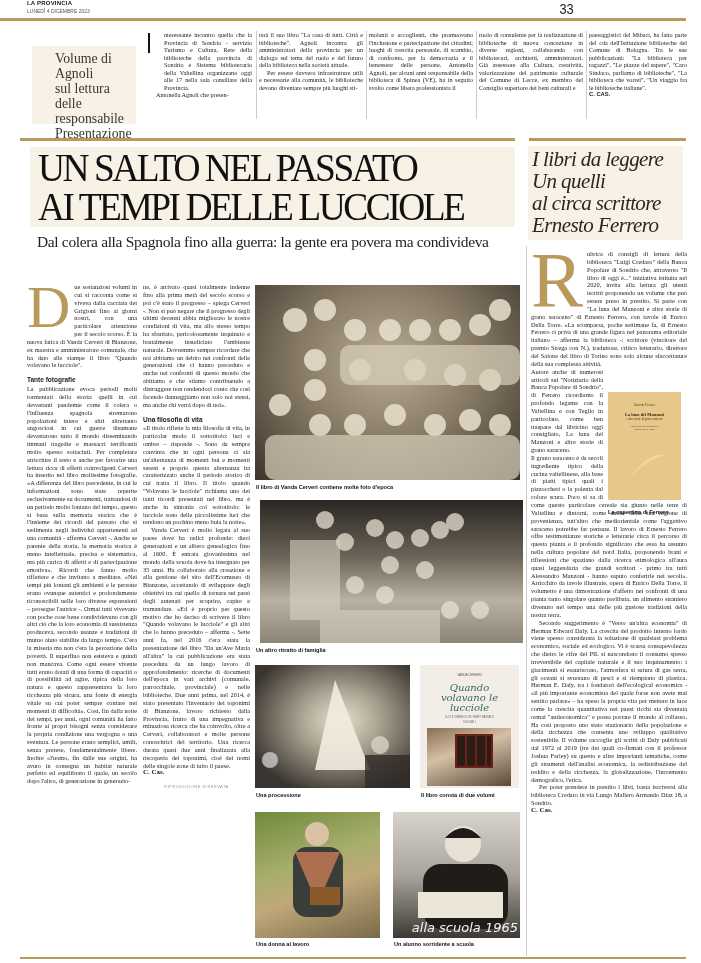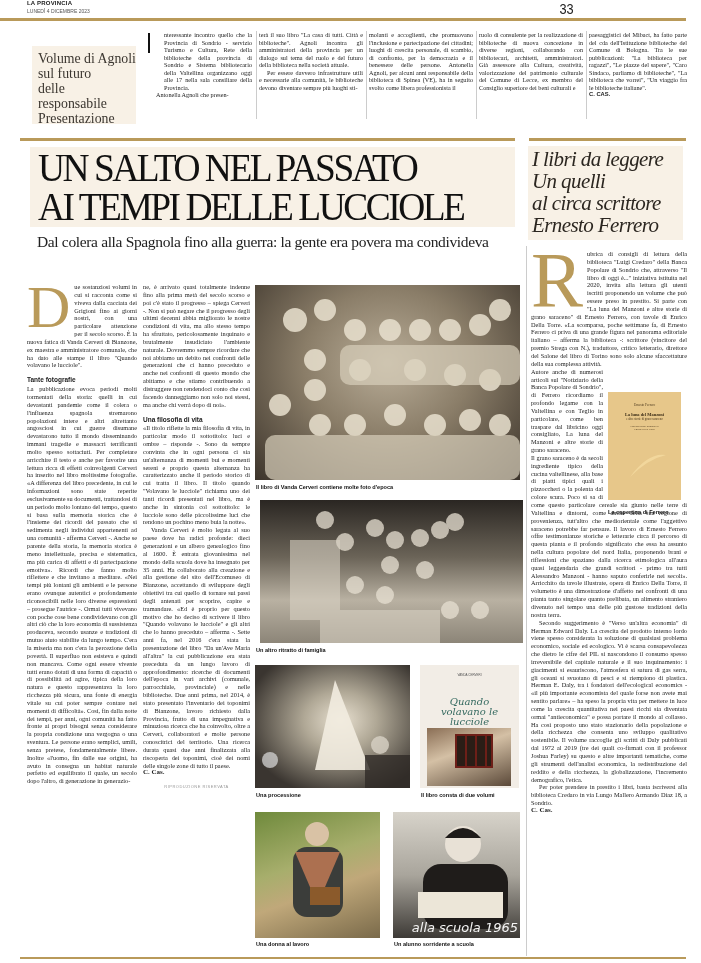--- a/index.html
+++ b/index.html
@@ -6,21 +6,21 @@
   html, body { width: 701px; height: 963px; background: #fff; overflow: hidden; }
   body { position: relative; font-family: "DejaVu Serif", serif; color: #1a1a1a; }
 
   .masthead { position: absolute; left: 0; top: 0; width: 584px; height: 18px; }
   .masthead .brand { position: absolute; left: 27px; top: 0px; font-family: "Liberation Sans", sans-serif; font-weight: bold; font-size: 6px; letter-spacing: 0.2px; }
   .masthead .date { position: absolute; left: 27px; top: 8px; font-family: "Liberation Sans", sans-serif; font-size: 5px; color: #555; }
   .masthead .pagenum { position: absolute; right: 10px; top: 0px; font-family: "Liberation Sans", sans-serif; font-size: 15px; transform: scaleX(0.85); transform-origin: right; }
   .gold-rule { position: absolute; height: 3px; background: #b99a5a; }
 
   
-  .box-top { position: absolute; left: 32px; top: 46px; width: 104px; height: 78px; background: #f8f1e6; padding: 5px 0 0 6px; }
+  .box-top { position: absolute; left: 32px; top: 46px; width: 104px; height: 78px; background: #f8f1e6; padding: 5px 0 0 23px; }
   .box-top .t { font-family: "Liberation Serif", serif; font-size: 13.8px; line-height: 15px; color: #3b3630; }
   .col-top { position: absolute; top: 31px; font-family: "Liberation Serif", serif; font-size: 6.2px; line-height: 7.5px; text-align: justify; color: #222; }
   .col-top p { text-indent: 8px; }
   .col-top p.first { text-indent: 0; }
   .vbar { position: absolute; width: 2px; background: #111; }
   .vsep { position: absolute; width: 1px; background: #ccc; }
   .sig { font-family: "Liberation Sans", sans-serif; font-weight: bold; font-size: 5.8px; }
 
   
   .headline-box { position: absolute; left: 30px; top: 147px; width: 485px; height: 80px; background: #f8f1e6; }
@@ -55,21 +55,21 @@
 
 <div class="masthead">
   <div class="brand">LA PROVINCIA</div>
   <div class="date">LUNEDÌ 4 DICEMBRE 2023</div>
   <div class="pagenum">33</div>
 </div>
 <div class="gold-rule" style="left:0;top:18px;width:686px;"></div>
 
 <div class="box-top">
   <div class="t">Volume di Agnoli</div>
-  <div class="t">sul futuro</div>
+  <div class="t">sul lettura</div>
   <div class="t">delle responsabile</div>
   <div class="t">Presentazione</div>
 </div>
 <div class="vbar" style="left:148px;top:33px;height:20px;"></div>
 <div class="col-top" style="left:148px;width:104px;">
   <p class="first" style="padding-left:16px;">nteressante incontro quello che la Provincia di Sondrio - servizio Turismo e Cultura, Rete della biblioteche della provincia di Sondrio e Sistema bibliotecario della Valtellina organizzano oggi alle 17 nella sala consiliare della Provincia.</p>
   <p>Antonella Agnoli che presen-</p>
 </div>
 <div class="vsep" style="left:256px;top:31px;height:88px;"></div>
 <div class="col-top" style="left:259px;width:104px;">
@@ -189,21 +189,21 @@
     <polygon points="80,15 60,105 115,105" fill="#f2ece0" opacity="0.9"></polygon>
     <circle cx="15" cy="95" r="8" fill="#ddd" opacity="0.7"></circle>
     <circle cx="125" cy="80" r="9" fill="#d8d2c6" opacity="0.8"></circle>
     <rect x="110" y="90" width="45" height="33" fill="#2f2b27" opacity="0.8"></rect>
   </svg>
 </div>
 <div class="caption" style="left:256px;top:791px;">Una processione</div>
 
 <div class="photo cover" style="left:420px;top:665px;width:99px;height:123px;">
   <div style="font-family:'Liberation Sans',sans-serif;font-size:3px;text-align:center;margin-top:8px;color:#555;">VANDA CERVERI</div>
-  <div style="font-family:'DejaVu Serif',serif;font-style:italic;font-size:10px;line-height:10px;text-align:center;color:#356a60;margin-top:20px;padding:0 6px;">Quando volavano le lucciole</div>
+  <div style="font-family:'DejaVu Serif',serif;font-style:italic;font-size:10px;line-height:10px;text-align:center;color:#356a60;margin-top:6px;padding:0 6px;">Quando volavano le lucciole</div>
   <div style="font-family:'Liberation Sans',sans-serif;font-size:2.6px;text-align:center;color:#666;margin-top:3px;">LUCI E OMBRE DI UN TEMPO PASSATO</div>
   <div style="font-family:'Liberation Sans',sans-serif;font-size:2.6px;text-align:center;color:#666;margin-top:2px;">VOLUME I</div>
   <div style="position:absolute;left:7px;top:63px;width:84px;height:58px;background:linear-gradient(160deg,#8a6e55,#d4c0a5 40%,#5b4939);">
     <div style="position:absolute;left:28px;top:6px;width:38px;height:34px;border:2px solid #6d1f18;background:repeating-linear-gradient(90deg,#2a1d16 0 8px,#6d1f18 8px 10px);"></div>
   </div>
 </div>
 <div class="caption" style="left:421px;top:791px;">Il libro consta di due volumi</div>
 
 <div class="photo color1" style="left:255px;top:812px;width:125px;height:126px;">
   <svg width="125" height="126">

